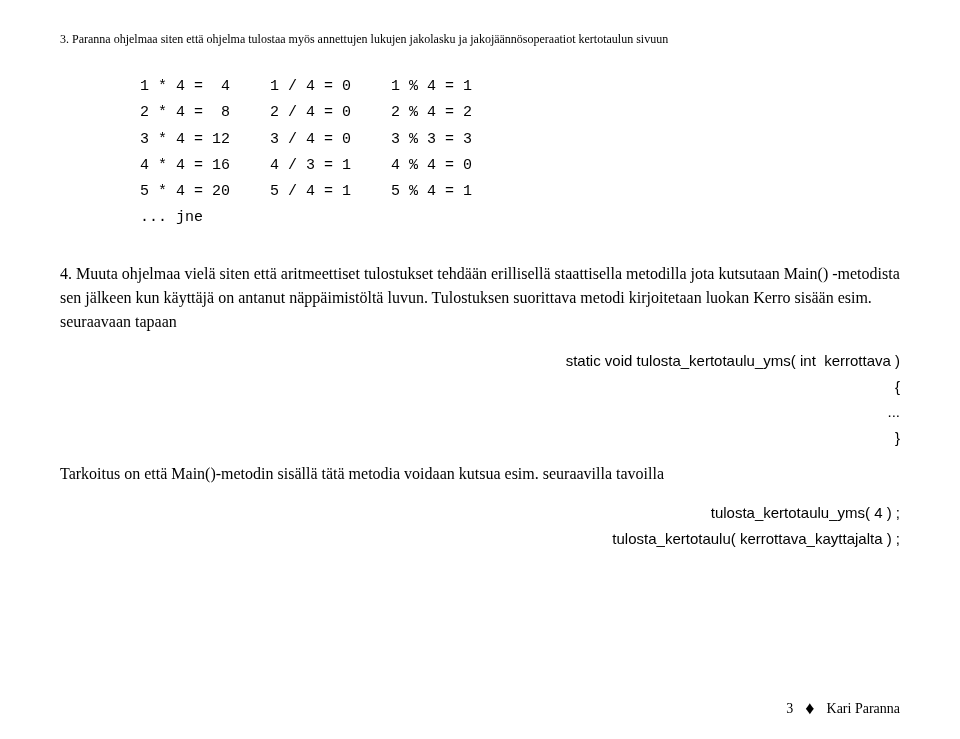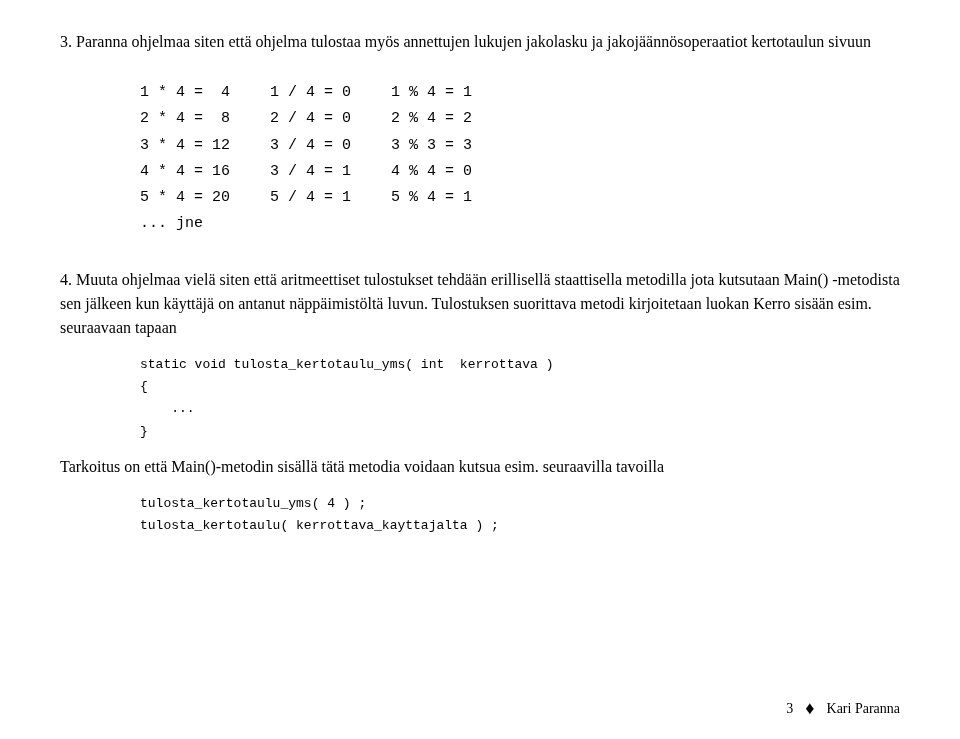--- a/index.html
+++ b/index.html
@@ -10,42 +10,43 @@
     body {
       background: #ffffff;
       font-family: "Times New Roman", Times, serif;
       font-size: 16px;
       color: #000000;
       width: 960px;
       min-height: 739px;
       padding: 30px 60px 40px 60px;
     }
     .section-heading {
-      font-size: 16px;
+      font-size: 12px;
       line-height: 1.5;
       margin-bottom: 26px;
     }
     .math-row {
       white-space: pre;
     }
     .jne-line {
       font-family: "Courier New", Courier, monospace;
       font-size: 15px;
       margin: 0 0 18px 60px;
     }
     .paragraph {
       font-size: 16px;
       line-height: 1.5;
       margin-bottom: 14px;
     }
     .code-block {
-      font-family: Liberation Mono, monospace;
-      font-size: 13px;
+      font-family: Liberation Sans, sans-serif;
+      font-size: 15px;
       margin: 10px 0 10px 80px;
       line-height: 1.7;
+      text-align: right;
     }
     .code-line {
       white-space: pre;
     }
     .footer {
       position: fixed;
       bottom: 20px;
       right: 60px;
       font-size: 14px;
       color: #000;
@@ -77,21 +78,21 @@
       <div class="math-row">1 * 4 =  4</div>
       <div class="math-row">2 * 4 =  8</div>
       <div class="math-row">3 * 4 = 12</div>
       <div class="math-row">4 * 4 = 16</div>
       <div class="math-row">5 * 4 = 20</div>
     </div>
     <div>
       <div class="math-row">1 / 4 = 0</div>
       <div class="math-row">2 / 4 = 0</div>
       <div class="math-row">3 / 4 = 0</div>
-      <div class="math-row">3 / 4 = 1</div>
+      <div class="math-row">4 / 3 = 1</div>
       <div class="math-row">5 / 4 = 1</div>
     </div>
     <div>
       <div class="math-row">1 % 4 = 1</div>
       <div class="math-row">2 % 4 = 2</div>
       <div class="math-row">3 % 3 = 3</div>
       <div class="math-row">4 % 4 = 0</div>
       <div class="math-row">5 % 4 = 1</div>
     </div>
   </div>

